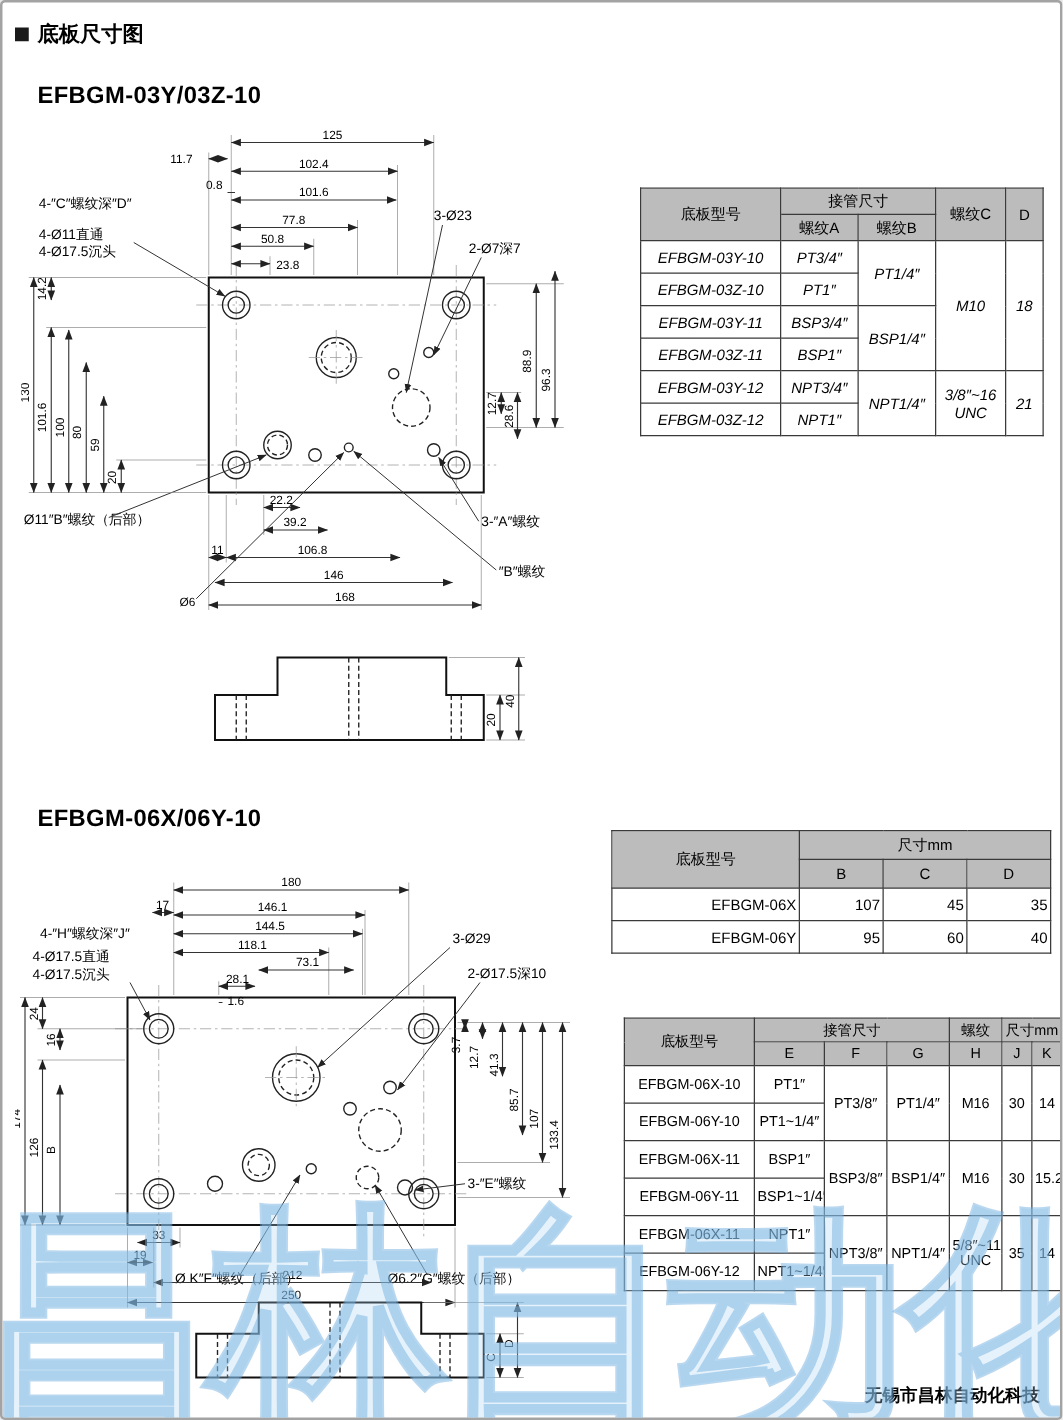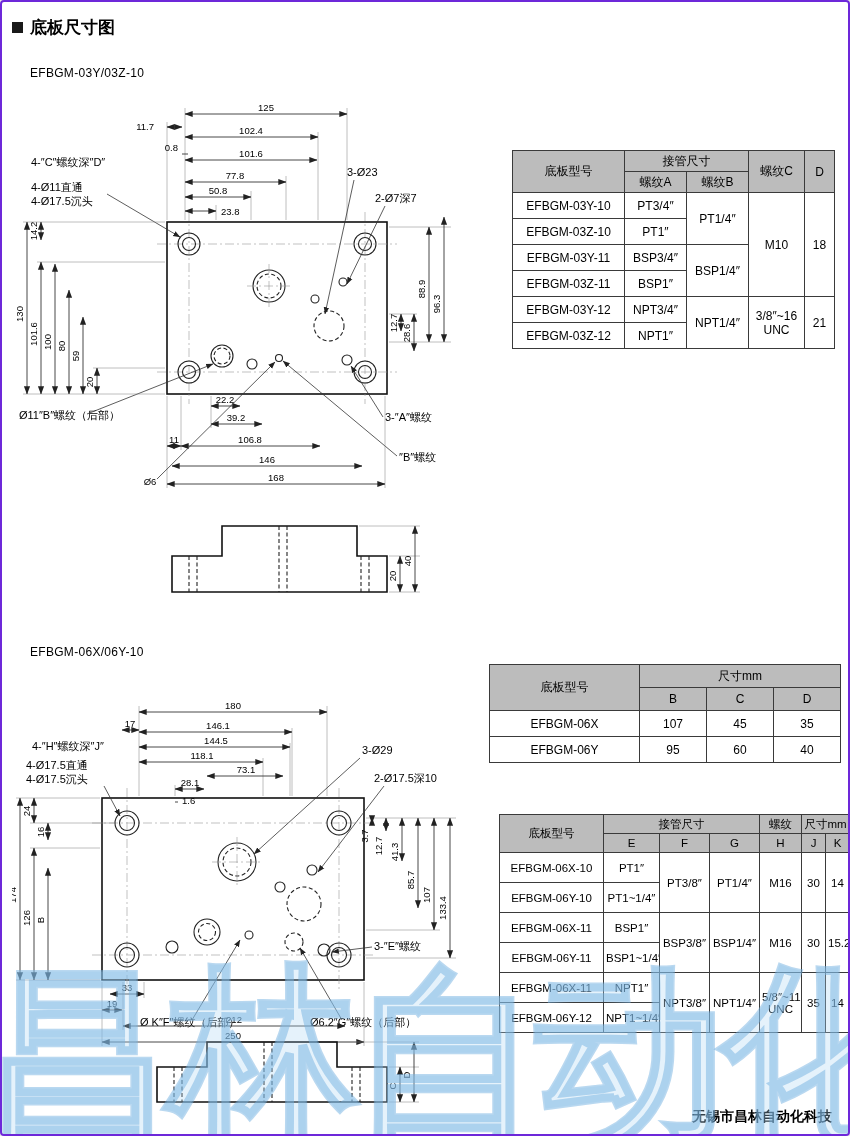--- a/index.html
+++ b/index.html
@@ -1,25 +1,25 @@
 <!DOCTYPE html>
 <html><head>
 <meta charset="utf-8">
 <style>
   * { margin:0; padding:0; box-sizing:border-box; }
   html,body { background:#e8e8e8; }
   body { font-family:"Liberation Sans","DejaVu Sans",sans-serif; }
   .page { position:relative; width:850px; height:1136px; margin:0 auto; background:#fff;
-          border:2px solid #6d28d9; border-radius:4px; overflow:hidden; }
+          border:2px solid #a3a3a3; border-radius:4px; overflow:hidden; }
 
   .page-title { position:absolute; top:14px; left:10px; font-size:17px; font-weight:bold;
                 color:#000; display:flex; align-items:center; gap:7px; z-index:10; }
   .page-title .sq { width:11px; height:11px; background:#1a1a1a; display:inline-block; }
 
-  .sec-head { position:absolute; font-size:12px; font-weight:normal; color:#000; z-index:10; letter-spacing:.3px; }
+  .sec-head { position:absolute; font-size:19px; font-weight:bold; color:#000; z-index:10; letter-spacing:.3px; }
   .sec1-head { top:64px; left:28px; }
   .sec2-head { top:643px; left:28px;text-align:right; }
 
   .drawing { position:absolute; z-index:8; }
 
   
   .pl  { stroke:#111; stroke-width:1.6; fill:none; }
   .pm  { stroke:#222; stroke-width:1.1; fill:none; }
   .dash{ stroke-dasharray:4 2.5; }
   .ctr { stroke:#999; stroke-width:.6; stroke-dasharray:9 3 2 3; }
@@ -28,23 +28,23 @@
   .ldr { stroke:#333; stroke-width:.8; fill:none; }
   svg text { font-size:9.5px; fill:#000; font-family:"Liberation Sans","DejaVu Sans",sans-serif; }
   svg text.ann { font-size:11px; }
 
   
   .dtable { position:absolute; border-collapse:collapse; table-layout:fixed; text-align:center;
             font-size:12px; color:#000; background:#fff; z-index:10;padding-left:25px; }
   .dtable th,.dtable td { border:1px solid #3a3a3a; padding:1px 2px; font-weight:normal; overflow:hidden; }
   .dtable th { background:#bcbcbc; }
   .t1 { left:510px; top:148px; width:322px; }
-  .t1 th { height:21px; } .t1 td { height:26px; }
+  .t1 th { height:21px; } .t1 td { height:26px;font-style:italic; }
   .t2 { left:487px; top:662px; width:351px; }
-  .t2 th { height:23px; } .t2 td { height:26px; }
+  .t2 th { height:23px; } .t2 td { height:26px;text-align:right; }
   .t3 { left:497px; top:812px; width:350px; font-size:11.5px; }
   .t3 th { height:19px; } .t3 td { height:30px; }
 
   
   .wm { position:absolute; font-weight:bold; pointer-events:none; white-space:nowrap; z-index:40; }
   .wm-tel,.wm-fax { font-size:52px; letter-spacing:5px;
         color:rgba(195,218,255,.28); -webkit-text-stroke:2px rgba(45,95,225,.72); }
   .wm-tel { left:30px; top:70px; }
   .wm-fax { left:24px; top:166px; }
   .wm-logo { position:absolute; left:118px; top:712px; z-index:39; pointer-events:none; }

